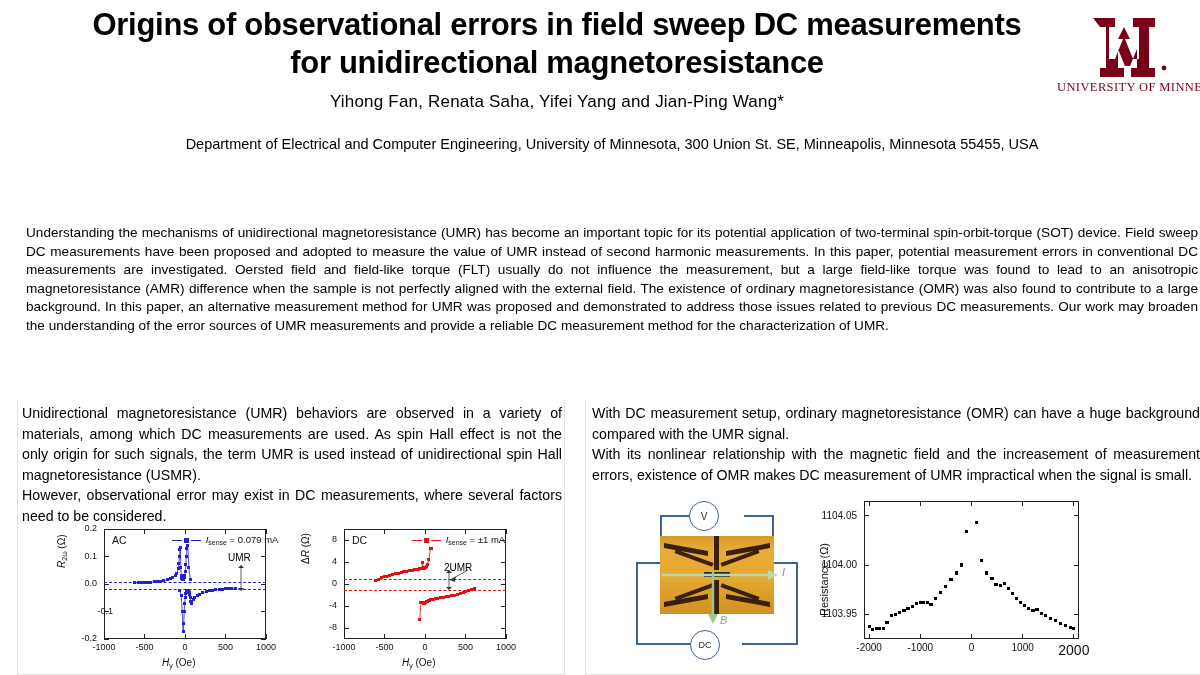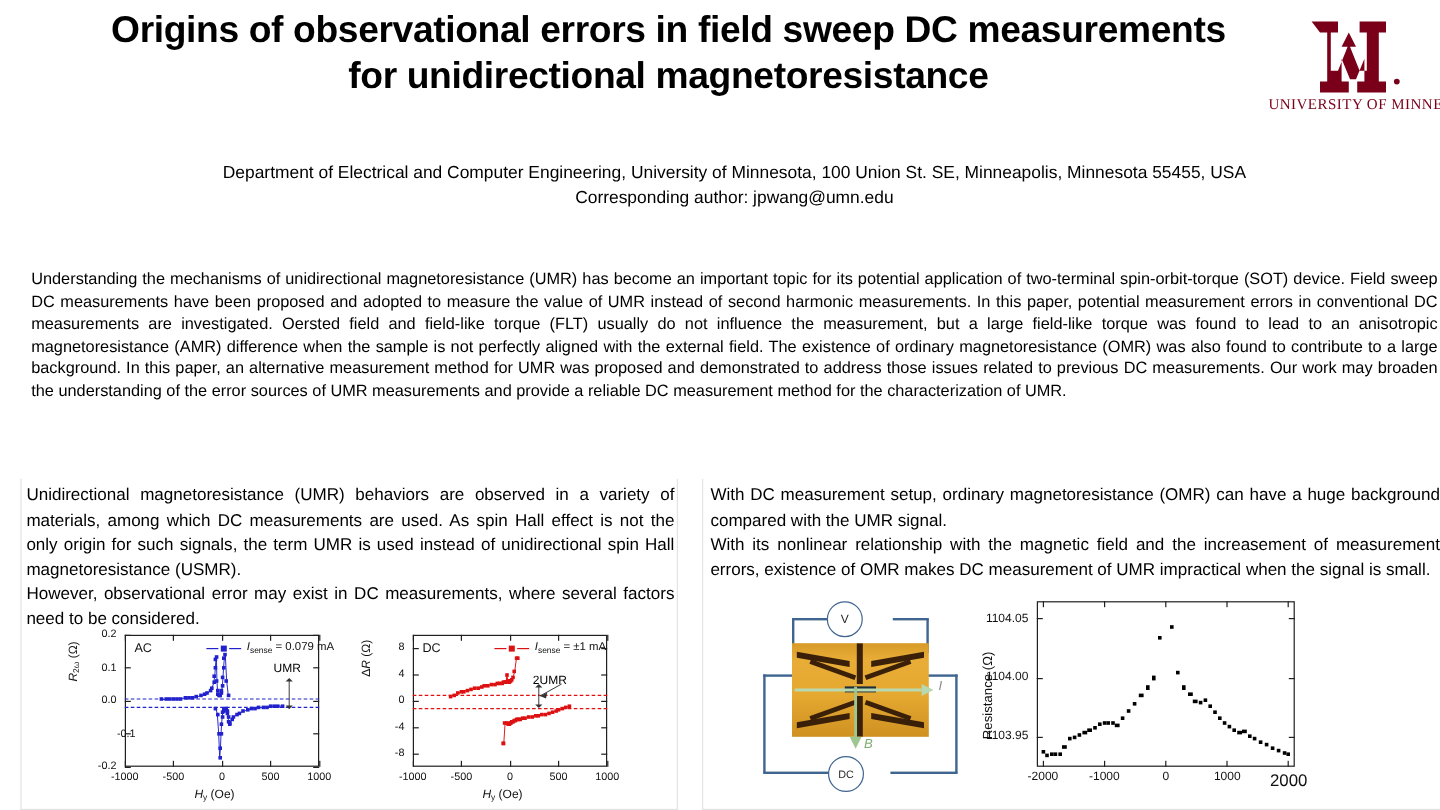--- a/index.html
+++ b/index.html
@@ -90,23 +90,23 @@
   .chip-dark{position:absolute;background:#3a2008;}
   .arrow-lbl{position:absolute;font-style:italic;font-size:11px;}
 </style>
 </head>
 <body>
 
 <div class="poster">
 
   <div class="header">
     <div class="title">Origins of observational errors in field sweep DC measurements for unidirectional magnetoresistance</div>
+    <div class="authors">Yihong Fan, Renata Saha, Yifei Yang and Jian-Ping Wang*</div>
     <div class="affil">
-      <div>Department of Electrical and Computer Engineering, University of Minnesota, 100 Union St. SE, Minneapolis, Minnesota 55455, USA</div>
-      <div>Corresponding author: jpwang@umn.edu</div>
+      <div>Department of Electrical and Computer Engineering, University of Minnesota, 300 Union St. SE, Minneapolis, Minnesota 55455, USA</div>
     </div>
     <div class="logo">
       <svg class="logo-m" width="78" height="64" viewBox="0 0 78 64">
         <path fill="#7a0019" d="M2 4 h22 l0 9 l-6 0 l0 32 l6 0 l8 -20 l-5 0 l6 -12 l6 12 l-5 0 l8 20 l6 0 l0 -32 l-6 0 l0 -9 h22 l0 9 l-6 0 l0 41 l6 0 l0 9 h-24 l0 -9 l6 0 l0 -19 l-7 17 l-5 0 l-7 -17 l0 19 l6 0 l0 9 h-24 l0 -9 l6 0 l0 -41 l-6 0 z"></path>
         <circle cx="73" cy="54" r="2.4" fill="#7a0019"></circle>
       </svg>
       <div class="logo-text">UNIVERSITY OF MINNESOTA</div>
     </div>
   </div>
 

